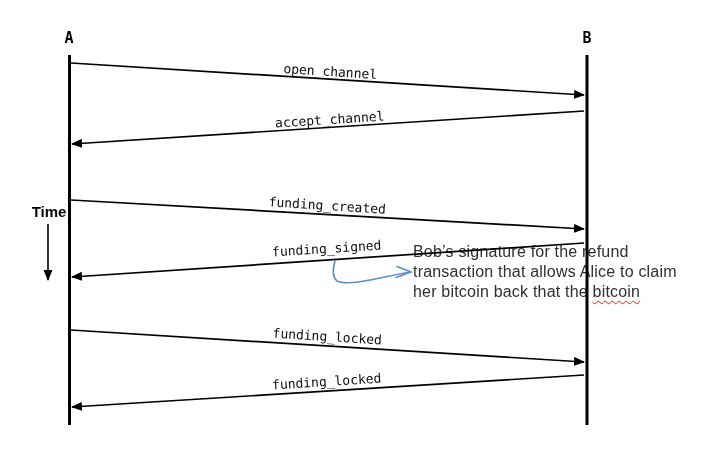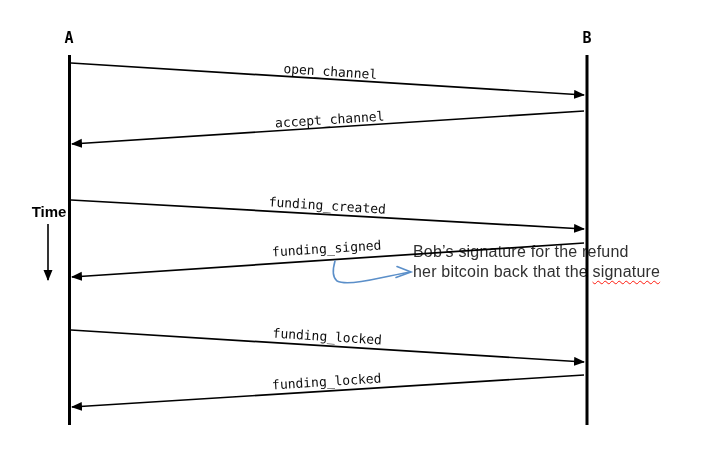--- a/index.html
+++ b/index.html
@@ -51,21 +51,22 @@
     fill: #000000;
   }
 </style>
 </head>
 <body>
 
 <div class="canvas">
 
   <div class="annotation">
     <div>Bob’s signature for the refund</div>
-    <div><span>her bitcoin back that the </span><span class="sp-err">signature</span></div>
+    <div>transaction that allows Alice to claim</div>
+    <div><span>her bitcoin back that the </span><span class="sp-err">bitcoin</span></div>
   </div>
 
   <svg class="diagram" width="722" height="454" viewBox="0 0 722 454">
     <defs>
       <marker id="arrow" markerUnits="userSpaceOnUse" markerWidth="12" markerHeight="10" refX="10" refY="4.5" orient="auto">
         <path d="M0,0 L11,4.5 L0,9 Z" fill="#000000"></path>
       </marker>
     </defs>
 
     <text class="actor-label" x="69" y="43" text-anchor="middle">A</text>

